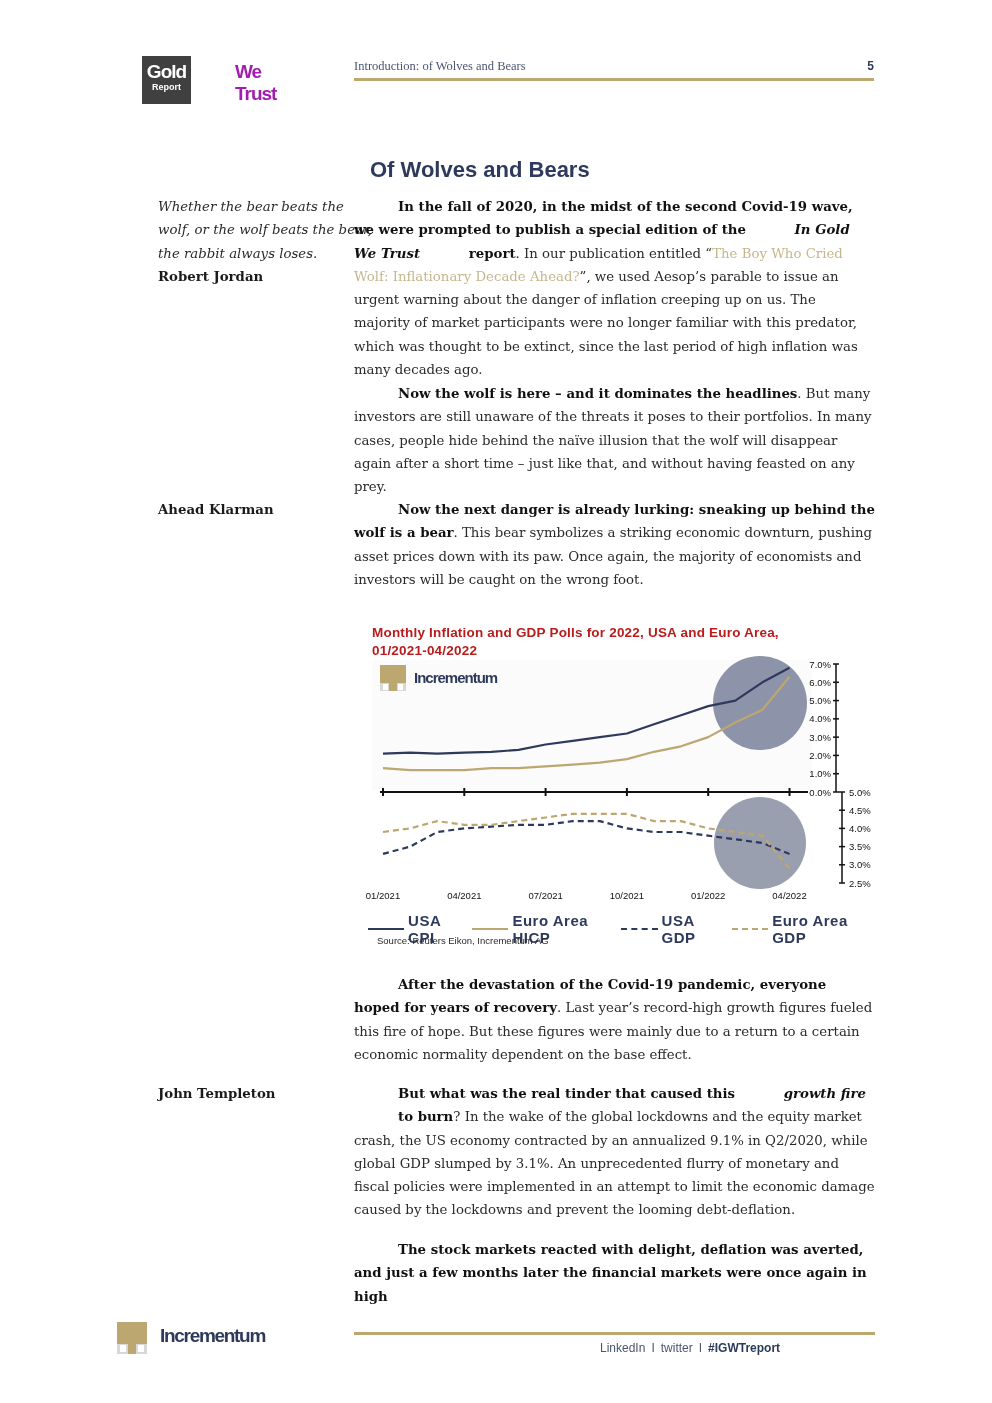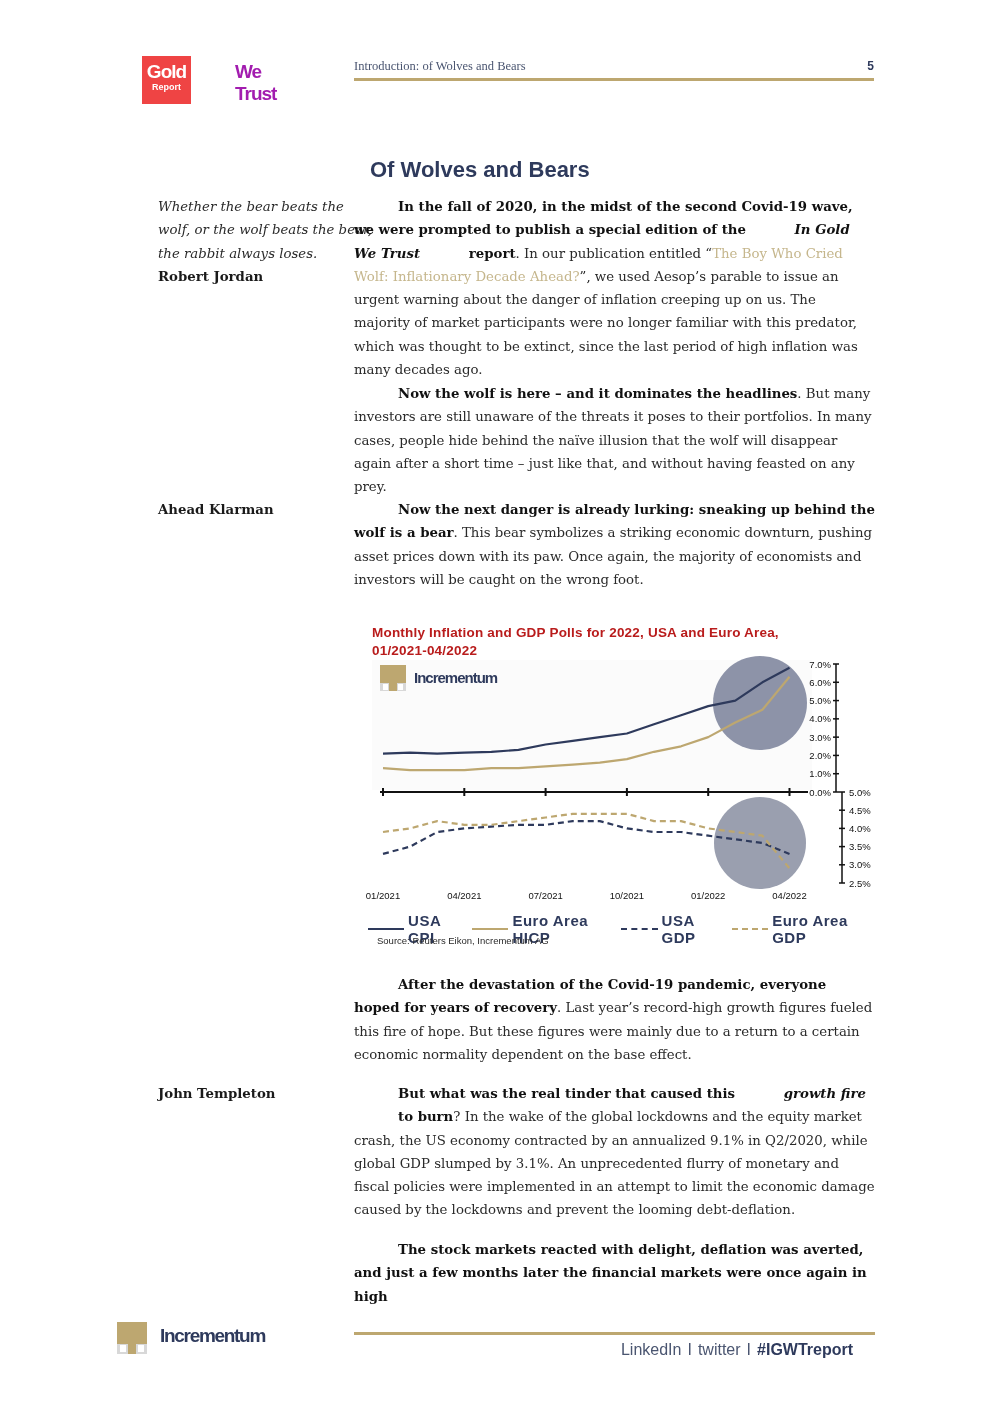--- a/index.html
+++ b/index.html
@@ -2,21 +2,21 @@
 <html><head>
 <meta charset="utf-8">
 <style>
   html, body { margin: 0; padding: 0; background: #ffffff; }
   body { width: 992px; height: 1403px; position: relative; overflow: hidden; font-family: "DejaVu Serif", serif; color: #1a1a1a; }
   .abs { position: absolute; }
 
   
   .logo-top { left: 117px; top: 56px; height: 48px; width: 170px; }
   .logo-top .word { position: absolute; top: 5px; font-family: "Liberation Sans", sans-serif; font-weight: bold; font-size: 19px; color: #a21caf; letter-spacing: -1px; margin-left: 40px; }
-  .logo-top .box { position: absolute; left: 25px; top: 0; width: 49px; height: 48px; background: #ef4444; }
+  .logo-top .box { position: absolute; left: 25px; top: 0; width: 49px; height: 48px; background: #404040; }
   .logo-top .box .gold { position: absolute; left: 0; width: 49px; top: 5px; text-align: center; color: #fff; font-family: "Liberation Sans", sans-serif; font-weight: bold; font-size: 19px; letter-spacing: -1px; }
   .logo-top .box .report { position: absolute; left: 0; width: 49px; top: 26px; text-align: center; color: #fff; font-family: "Liberation Sans", sans-serif; font-weight: bold; font-size: 9px; }
 
   .header-title { left: 354px; top: 59px; font-family: Liberation Serif, serif; font-size: 12.5px; color: #4a5570; }
   .header-page { left: 860px; top: 59px; width: 14px; text-align: right; font-family: "Liberation Sans", sans-serif; font-size: 12px; font-weight: bold; color: #2e3a5c; }
   .header-rule { left: 354px; top: 78px; width: 520px; height: 3px; background: #bda770; }
 
   h1.page-title { position: absolute; left: 354px; top: 141px; margin: 16px; font-family: "Liberation Sans", sans-serif; font-weight: bold; font-size: 22px; color: #2e3a5c; }
 
   .quote { position: absolute; left: 118px; width: 215px; font-size: 13.3px; line-height: 23.3px; margin-left: 40px; }
@@ -34,21 +34,21 @@
   .chart-logo-text { left: 414px; top: 669px; font-family: "Liberation Sans", sans-serif; font-weight: bold; font-size: 15px; color: #2e3a5c; letter-spacing: -1px; }
   .legend { left: 368px; top: 912px; width: 510px; font-family: "Liberation Sans", sans-serif; font-weight: bold; font-size: 15px; color: #2e3a5c; display: flex; align-items: flex-start; letter-spacing: 0.5px; }
   .legend .item { display: flex; align-items: center; margin-right: 12px; }
   .legend .swatch { display: inline-block; width: 44px; height: 0; margin-right: 4px; }
   .source { left: 377px; top: 935px; font-family: "Liberation Sans", sans-serif; font-size: 9.5px; color: #2a2a2a; }
 
   
   .footer-logo { left: 117px; top: 1322px; }
   .footer-logo-text { left: 160px; top: 1325px; font-family: "Liberation Sans", sans-serif; font-weight: bold; font-size: 19px; color: #2e3a5c; letter-spacing: -1.3px; }
   .footer-rule { left: 354px; top: 1332px; width: 521px; height: 3px; background: #bda770; }
-  .footer-links { left: 600px; top: 1341px; width: 274px; text-align: center; font-family: "Liberation Sans", sans-serif; font-size: 16px; color: #4a5570; }
+  .footer-links { left: 600px; top: 1341px; width: 274px; text-align: left; font-family: "Liberation Sans", sans-serif; font-size: 12px; color: #4a5570; }
   .footer-links .sep { margin: 0 6px; color: #4a5570; }
   .footer-links .tag { font-weight: bold; color: #2e3a5c; }
   .footer-links a { color: #4a5570; text-decoration: none; }
 </style>
 </head>
 <body>
 
 <div class="abs logo-top">
   <span class="word" style="left:0">In</span>
   <div class="box">

